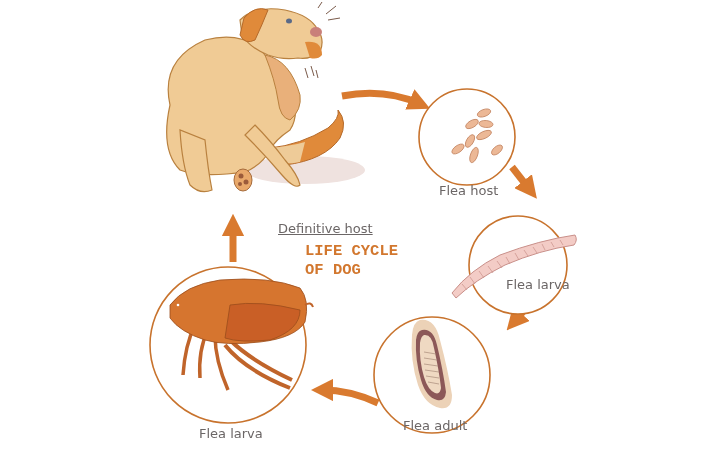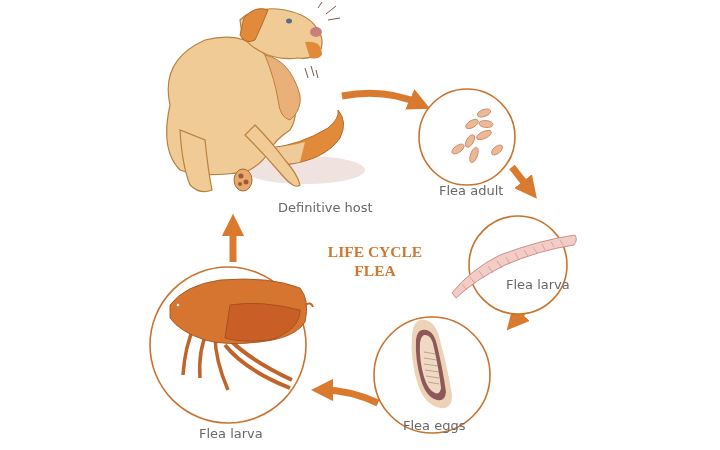--- a/index.html
+++ b/index.html
@@ -1,23 +1,23 @@
 <!DOCTYPE html>
 <html><head>
 <meta charset="utf-8">
 <style>
   html, body { margin: 0; padding: 0; background: #ffffff; }
   body { width: 720px; height: 450px; position: relative; overflow: hidden;
          font-family: "DejaVu Sans", "Liberation Sans", sans-serif; }
   #stage { position: absolute; left: 0; top: 0; width: 720px; height: 450px; }
   .label { position: absolute; color: #6b6666; font-size: 13px; white-space: nowrap;
            font-family: "DejaVu Sans", sans-serif; letter-spacing: 0; }
-  .title { position: absolute; left: 305px; top: 242px; width: 140px; text-align: center;
+  .title { position: absolute; left: 305px; top: 242px; width: 140px; 
            color: #d2772e; font-weight: bold; font-size: 15.5px; line-height: 19px;
-           font-family: Liberation Serif, serif; }
+           font-family: Liberation Mono, monospace; }
   .title span { display: block; }
 </style>
 </head>
 <body>
 
 <svg id="stage" viewBox="0 0 720 450" xmlns="http://www.w3.org/2000/svg">
   <defs>
     <marker id="ah" viewBox="0 0 10 10" refX="5" refY="5" markerWidth="3.2" markerHeight="3.2" orient="auto">
       <path d="M0,0 L10,5 L0,10 z" fill="#d97a2f"></path>
     </marker>
@@ -136,22 +136,22 @@
       <path d="M225,345 Q245,370 290,388" fill="none" stroke="#c0642a" stroke-width="4"></path>
 
       <path d="M170,305 Q185,285 220,280 Q270,276 300,288 Q310,300 305,322 Q295,338 260,342 Q225,346 205,340 Q180,332 170,318 z" fill="#d6752f"></path>
       <path d="M230,305 Q260,300 300,310 Q300,330 270,340 Q240,343 225,338 z" fill="#c95f26"></path>
       <path d="M305,305 q6,-4 8,2" fill="none" stroke="#c0642a" stroke-width="2"></path>
       <circle cx="178" cy="305" r="1.3" fill="#fff" stroke="none"></circle>
     </g>
   </g>
 </svg>
 
-<div class="label" style="left:278px; top:200px;">Definitive host</div>
-<div class="label" style="left:439px; top:183px;">Flea adult</div>
+<div class="label" style="left:278px; top:221px;text-decoration:underline;">Definitive host</div>
+<div class="label" style="left:439px; top:183px;">Flea host</div>
 <div class="label" style="left:486px; top:277px;margin-left:20px;">Flea larva</div>
-<div class="label" style="left:403px; top:418px;">Flea eggs</div>
+<div class="label" style="left:403px; top:418px;">Flea adult</div>
 <div class="label" style="left:199px; top:426px;">Flea larva</div>
 
 <div class="title">
   <span>LIFE CYCLE</span>
-  <span>FLEA</span>
+  <span>OF DOG</span>
 </div>
 
 </body></html>

